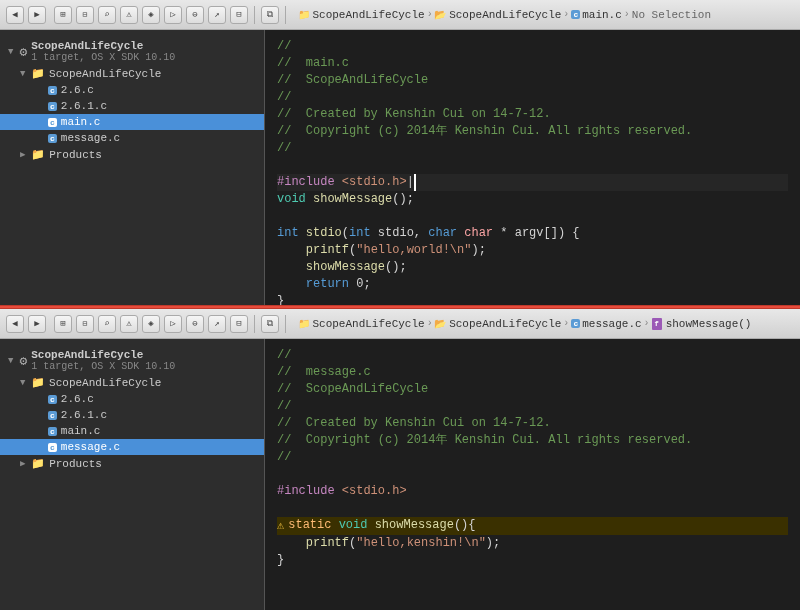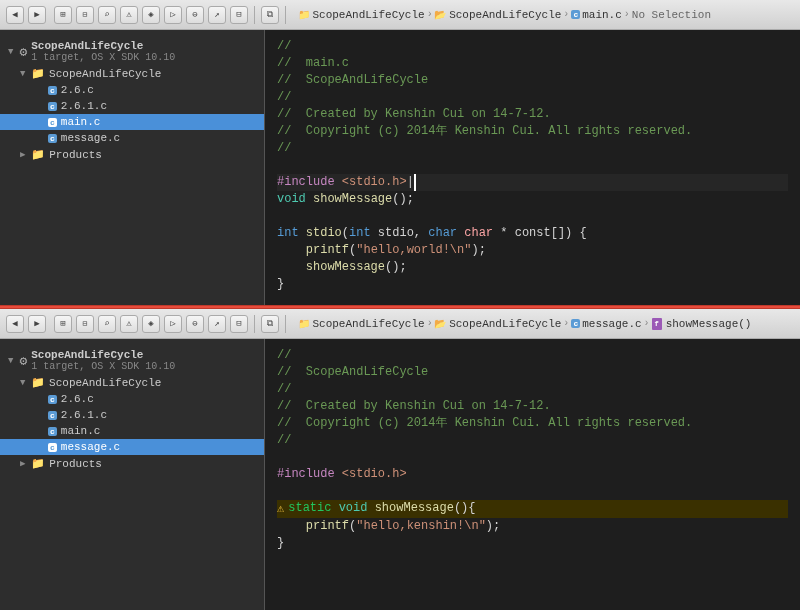--- a/index.html
+++ b/index.html
@@ -181,27 +181,30 @@
         <div class="code-line comment"><span>//</span></div>
         <div class="code-line"><span>&nbsp;</span></div>
         <div class="code-line cursor-line">
           <span style="color:#c586c0;">#include </span><span style="color:#ce9178;">&lt;stdio.h&gt;</span><span style="border-right: 2px solid #fff;">|</span>
         </div>
         <div class="code-line">
           <span style="color:#4ec9b0;">void </span><span style="color:#dcdcaa;">showMessage</span><span>();</span>
         </div>
         <div class="code-line"><span>&nbsp;</span></div>
         <div class="code-line">
-          <span style="color:#569cd6;">int </span><span style="color:#dcdcaa;">stdio</span><span>(</span><span style="color:#569cd6;">int</span><span> stdio, </span><span style="color:#569cd6;">char</span><span> </span><span style="color:#fca5a5;">char</span><span> * const[]) {</span>
+          <span style="color:#569cd6;">int </span><span style="color:#dcdcaa;">stdio</span><span>(</span><span style="color:#569cd6;">int</span><span> stdio, </span><span style="color:#569cd6;">char</span><span> </span><span style="color:#fca5a5;">char</span><span> * argv[]) {</span>
         </div>
         <div class="code-line">
           <span>    </span><span style="color:#dcdcaa;">printf</span><span>(</span><span style="color:#ce9178;">"hello,world!\n"</span><span>);</span>
         </div>
         <div class="code-line">
           <span>    </span><span style="color:#dcdcaa;">showMessage</span><span>();</span>
+        </div>
+        <div class="code-line">
+          <span>    </span><span style="color:#569cd6;">return</span><span> 0;</span>
         </div>
         <div class="code-line"><span>}</span></div>
       </div>
     </div>
   </div>
 
   <div class="pane-divider"></div>
 
   <div class="pane">
 
@@ -280,33 +283,34 @@
         </div>
         <div class="sidebar-item" style="padding-left: 20px;">
           <span class="disclosure">▶</span>
           <span class="tree-icon-folder">📁</span>
           <span>Products</span>
         </div>
       </div>
 
       <div class="code-area">
         <div class="code-line comment"><span>//</span></div>
+        <div class="code-line comment"><span>//  message.c</span></div>
         <div class="code-line comment"><span>//  ScopeAndLifeCycle</span></div>
         <div class="code-line comment"><span>//</span></div>
         <div class="code-line comment"><span>//  Created by Kenshin Cui on 14-7-12.</span></div>
         <div class="code-line comment"><span>//  Copyright (c) 2014年 Kenshin Cui. All rights reserved.</span></div>
         <div class="code-line comment"><span>//</span></div>
         <div class="code-line"><span>&nbsp;</span></div>
         <div class="code-line">
           <span style="color:#c586c0;">#include </span><span style="color:#ce9178;">&lt;stdio.h&gt;</span>
         </div>
         <div class="code-line"><span>&nbsp;</span></div>
         <div class="code-line warning-line">
           <span class="warning-icon">⚠</span>
-          <span style="color:#22c55e;">static </span><span style="color:#4ec9b0;">void </span><span style="color:#dcdcaa;">showMessage</span><span>(){</span>
+          <span style="color:#fdba74;">static </span><span style="color:#4ec9b0;">void </span><span style="color:#dcdcaa;">showMessage</span><span>(){</span>
         </div>
         <div class="code-line">
           <span>    </span><span style="color:#dcdcaa;">printf</span><span>(</span><span style="color:#ce9178;">"hello,kenshin!\n"</span><span>);</span>
         </div>
         <div class="code-line"><span>}</span></div>
       </div>
     </div>
   </div>
 
 </div>

